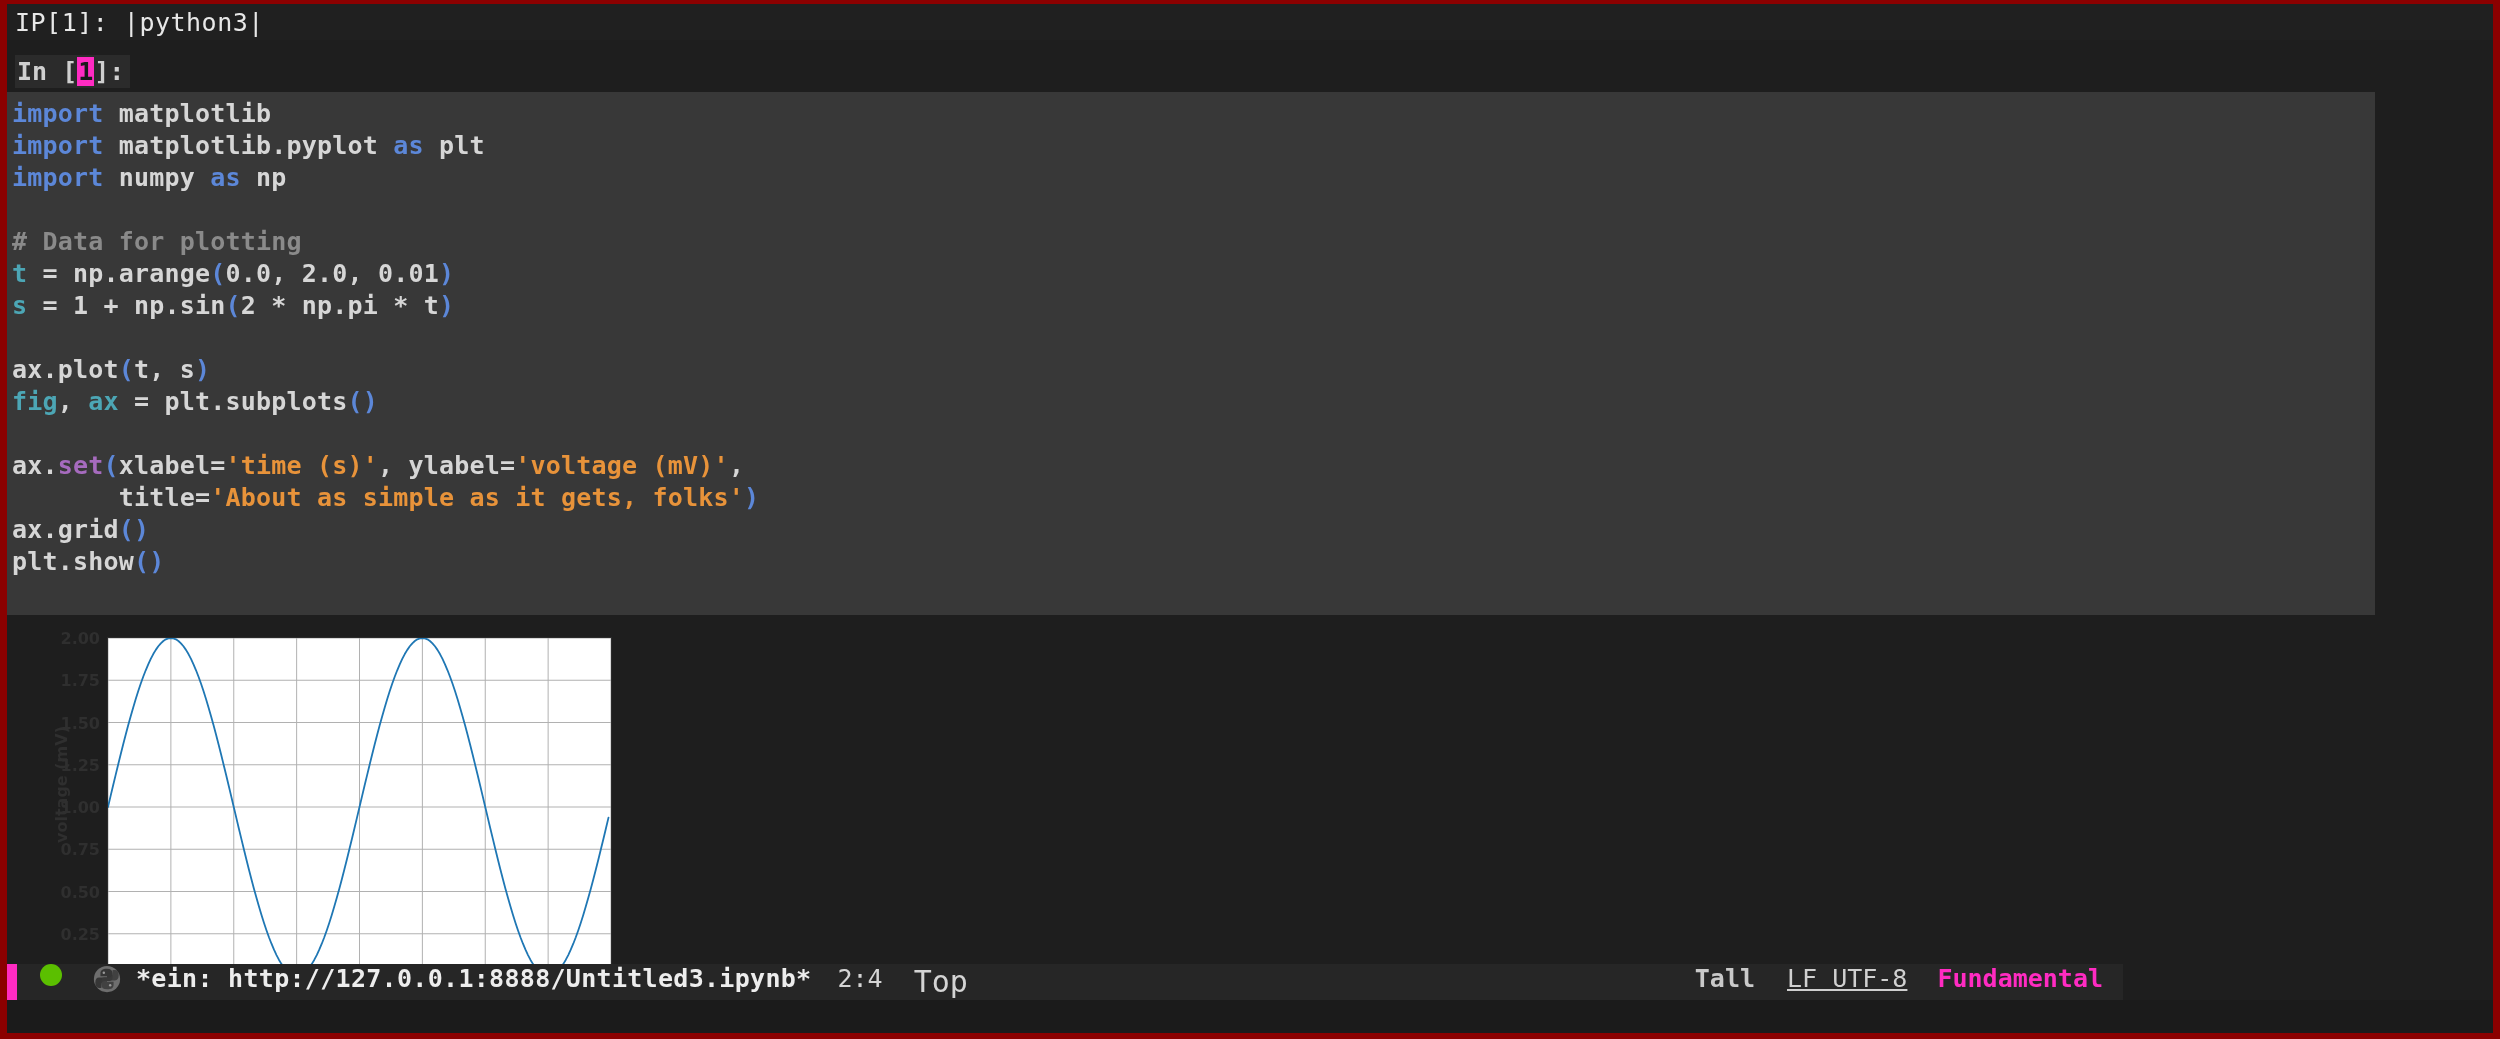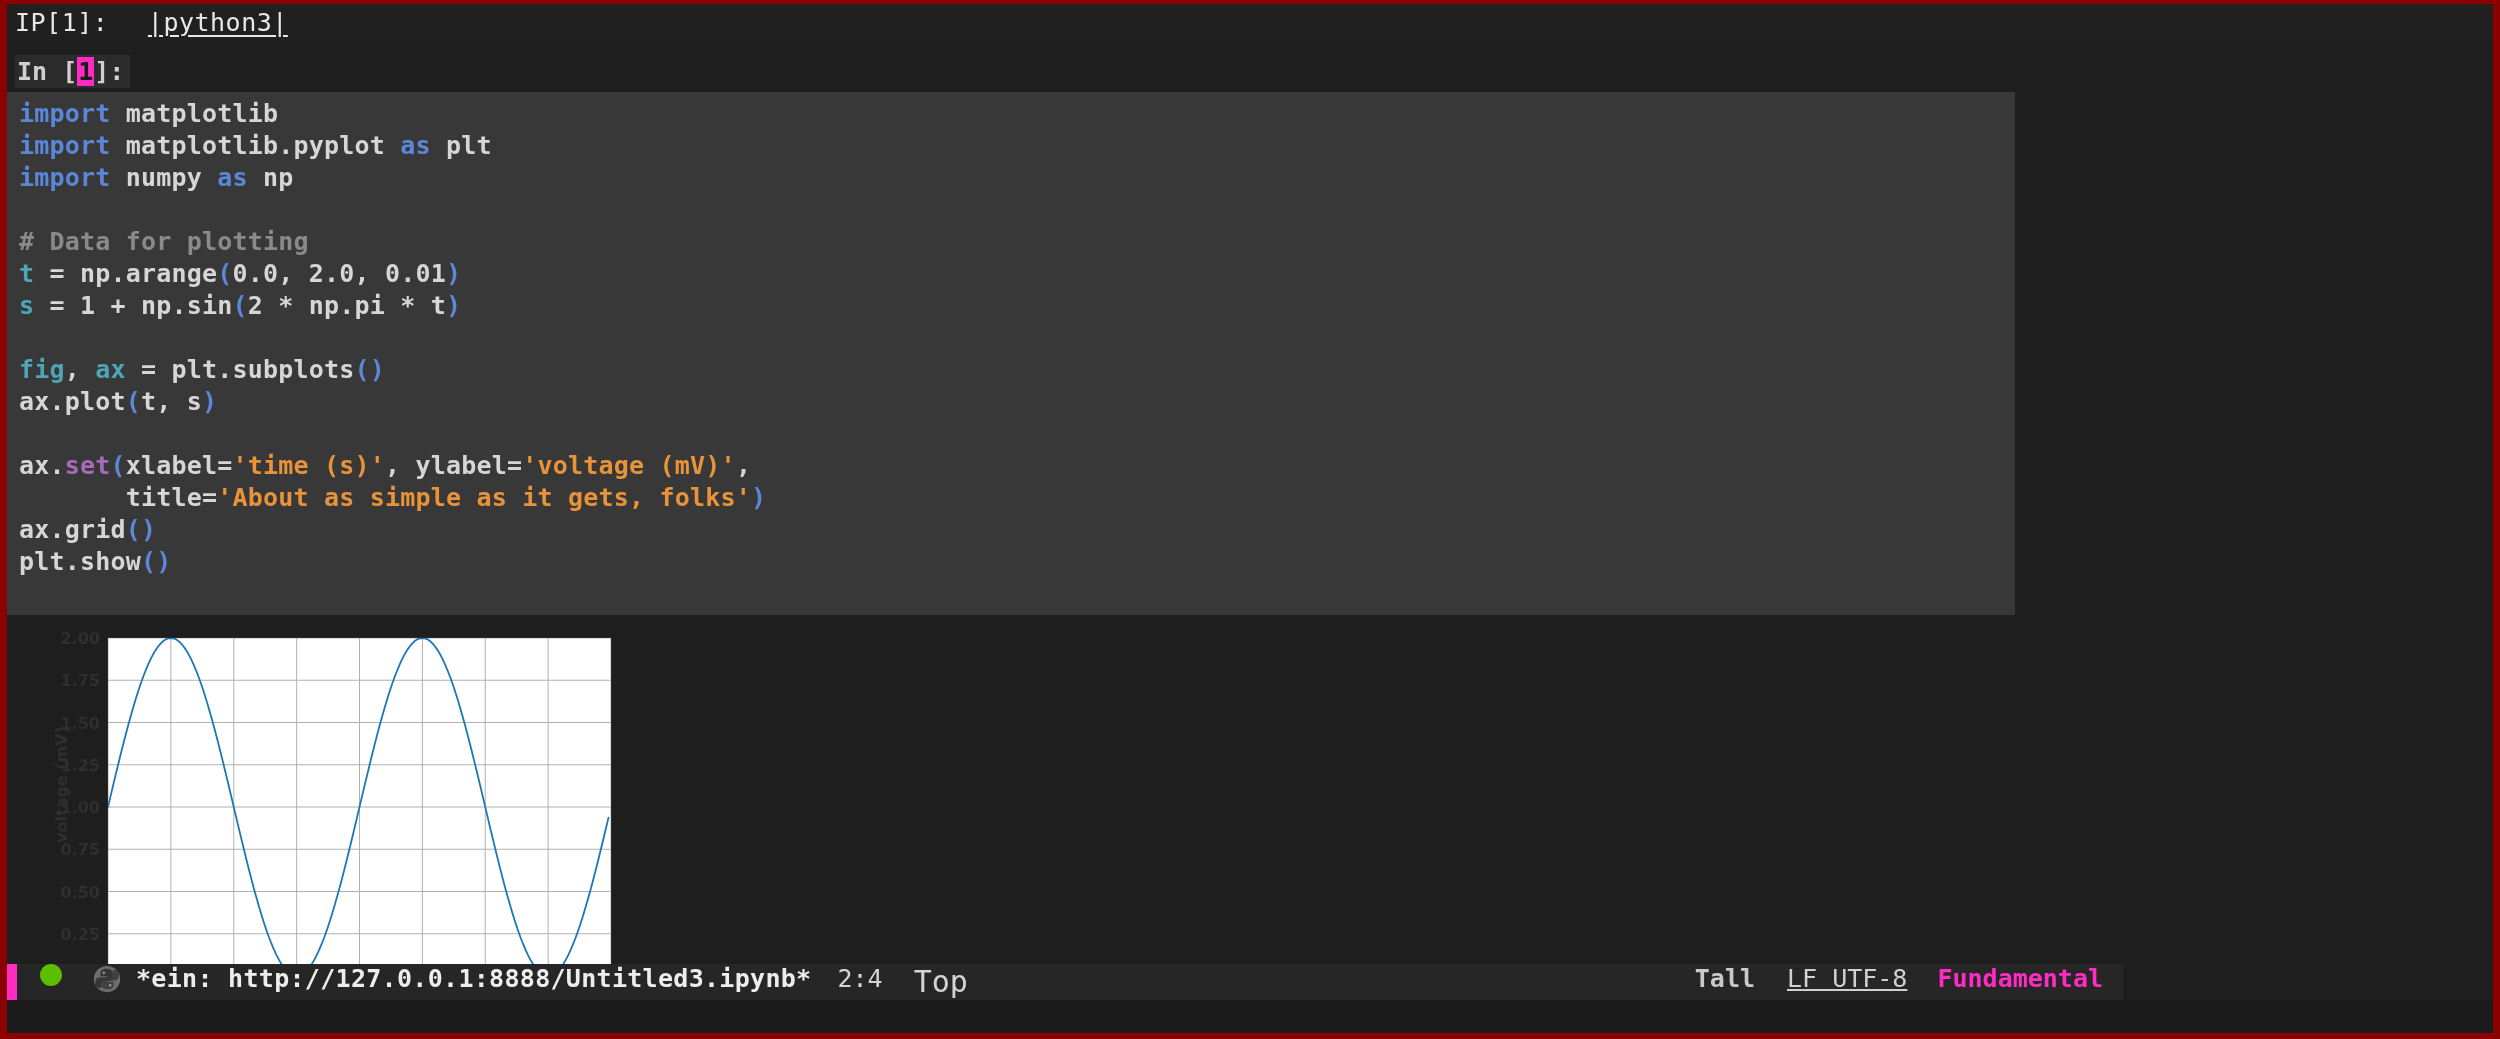--- a/index.html
+++ b/index.html
@@ -37,23 +37,21 @@
   }
   .header-prompt {
     color: #e8e8e8;
     font-size: 25px;
     letter-spacing: 0.5px;
   }
   .header-kernel {
     color: #e8e8e8;
     font-size: 25px;
     letter-spacing: 0.5px;
-    text-decoration: underline;
     text-underline-offset: 4px;
-    margin-left: 24px;
   }
 
   
   .notebook {
     position: absolute;
     left: 0;
     top: 36px;
     width: 2486px;
     bottom: 0;
     background: #1e1e1e;
@@ -90,24 +88,24 @@
     width: 18px;
     height: 24px;
     pointer-events: none;
   }
 
   
   .code-cell {
     position: absolute;
     left: 0;
     top: 52px;
-    width: 2008px;
+    width: 2368px;
     height: 523px;
     background: #383838;
-    padding: 6px 0 0 12px;
+    padding: 6px 0 0 5px;
   }
   .code-line {
     height: 32px;
     line-height: 32px;
     font-size: 25px;
     white-space: pre;
     color: #d6d6d6;
     letter-spacing: 0.2px;
   }
   .kw      { color: #5c87d8; }   
@@ -281,22 +279,22 @@
 
     <div class="code-cell" id="code-cell">
         <div class="code-line"><span class="kw">import</span><span class="plain"> matplotlib</span></div>
         <div class="code-line"><span class="kw">import</span><span class="plain"> matplotlib.pyplot </span><span class="kw">as</span><span class="plain"> plt</span></div>
         <div class="code-line"><span class="kw">import</span><span class="plain"> numpy </span><span class="kw">as</span><span class="plain"> np</span></div>
         <div class="code-line">&nbsp;</div>
         <div class="code-line"><span class="comment"># Data for plotting</span></div>
         <div class="code-line"><span class="var">t</span><span class="plain"> = np.arange</span><span class="paren">(</span><span class="plain">0.0, 2.0, 0.01</span><span class="paren">)</span></div>
         <div class="code-line"><span class="var">s</span><span class="plain"> = 1 + np.sin</span><span class="paren">(</span><span class="plain">2 * np.pi * t</span><span class="paren">)</span></div>
         <div class="code-line">&nbsp;</div>
+        <div class="code-line"><span class="plain">ax.plot</span><span class="paren">(</span><span class="plain">t, s</span><span class="paren">)</span></div>
         <div class="code-line"><span class="var">fig</span><span class="plain">, </span><span class="var">ax</span><span class="plain"> = plt.subplots</span><span class="paren">()</span></div>
-        <div class="code-line"><span class="plain">ax.plot</span><span class="paren">(</span><span class="plain">t, s</span><span class="paren">)</span></div>
         <div class="code-line">&nbsp;</div>
         <div class="code-line"><span class="plain">ax.</span><span class="fn">set</span><span class="paren">(</span><span class="plain">xlabel=</span><span class="str">'time (s)'</span><span class="plain">, ylabel=</span><span class="str">'voltage (mV)'</span><span class="plain">,</span></div>
         <div class="code-line"><span class="plain">       title=</span><span class="str">'About as simple as it gets, folks'</span><span class="paren">)</span></div>
         <div class="code-line"><span class="plain">ax.grid</span><span class="paren">()</span></div>
         <div class="code-line"><span class="plain">plt.show</span><span class="paren">()</span></div>
       </div>
 
     <div class="output-area">
       <div class="figure">
 

